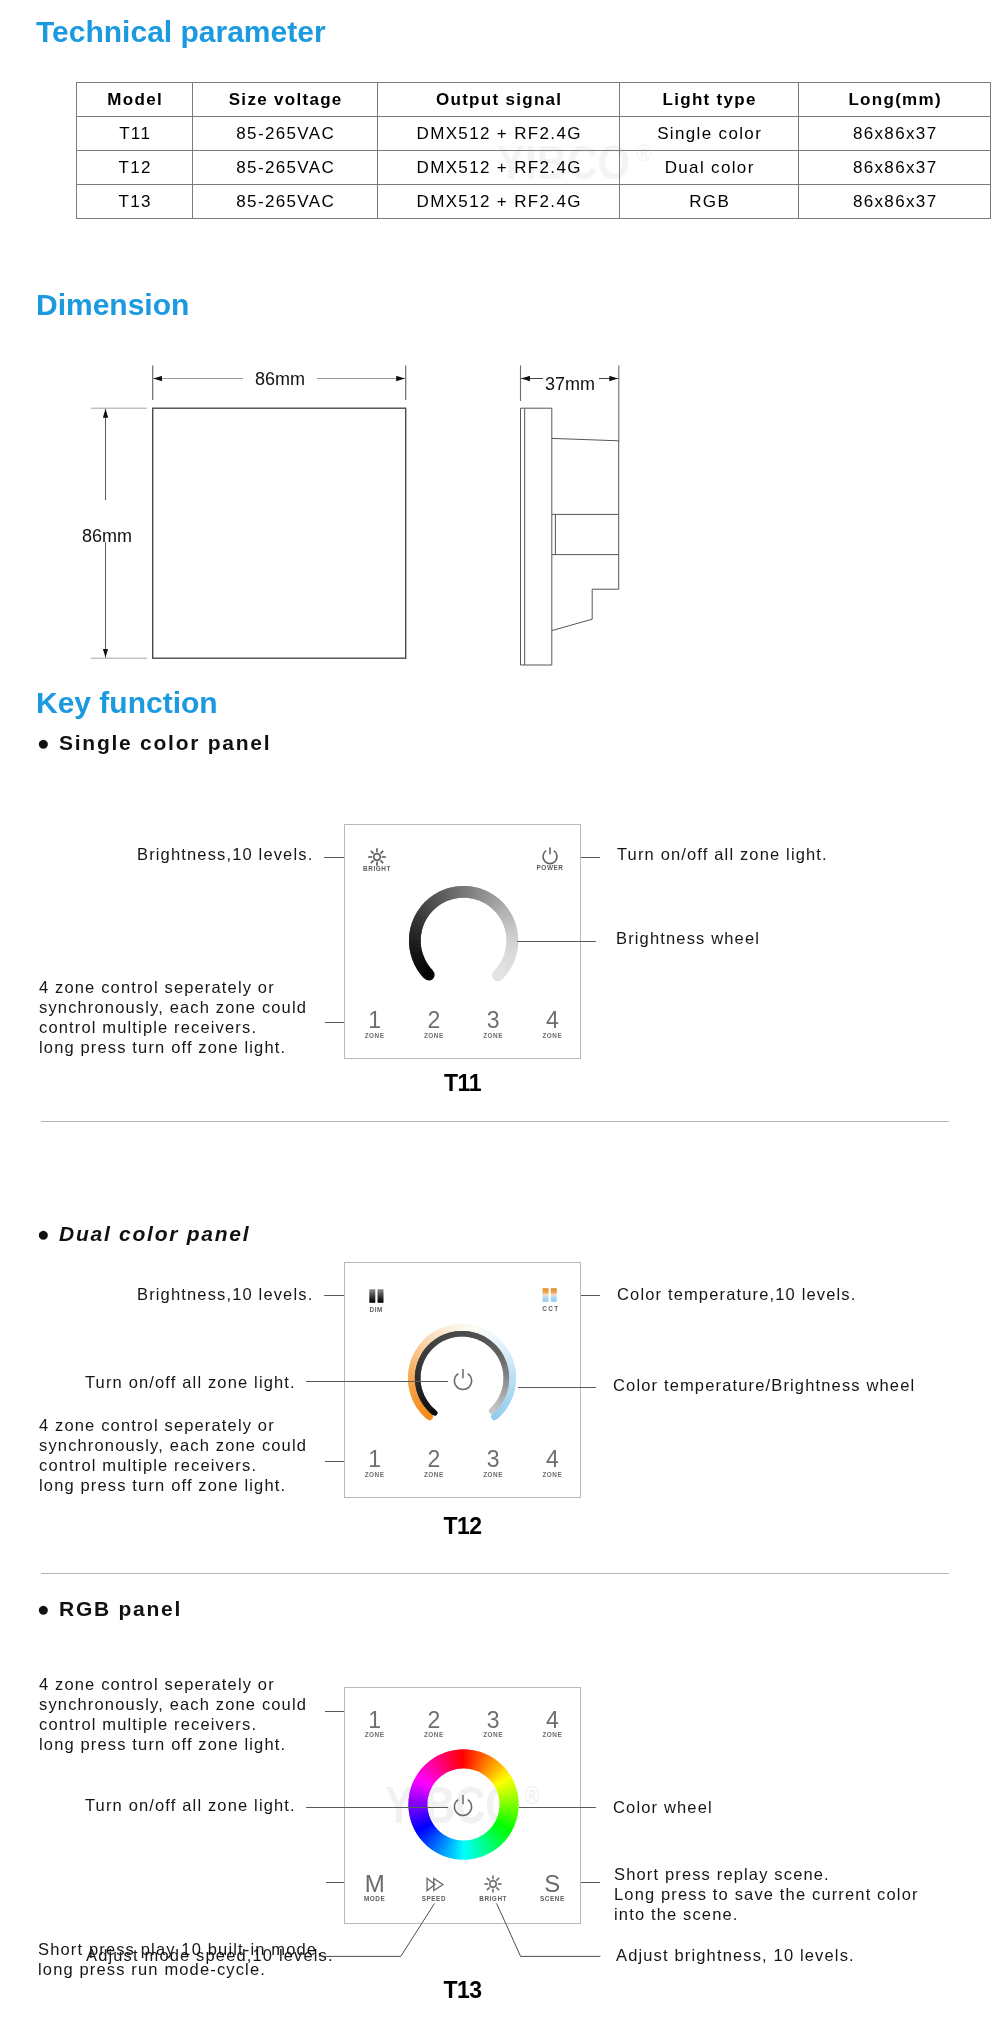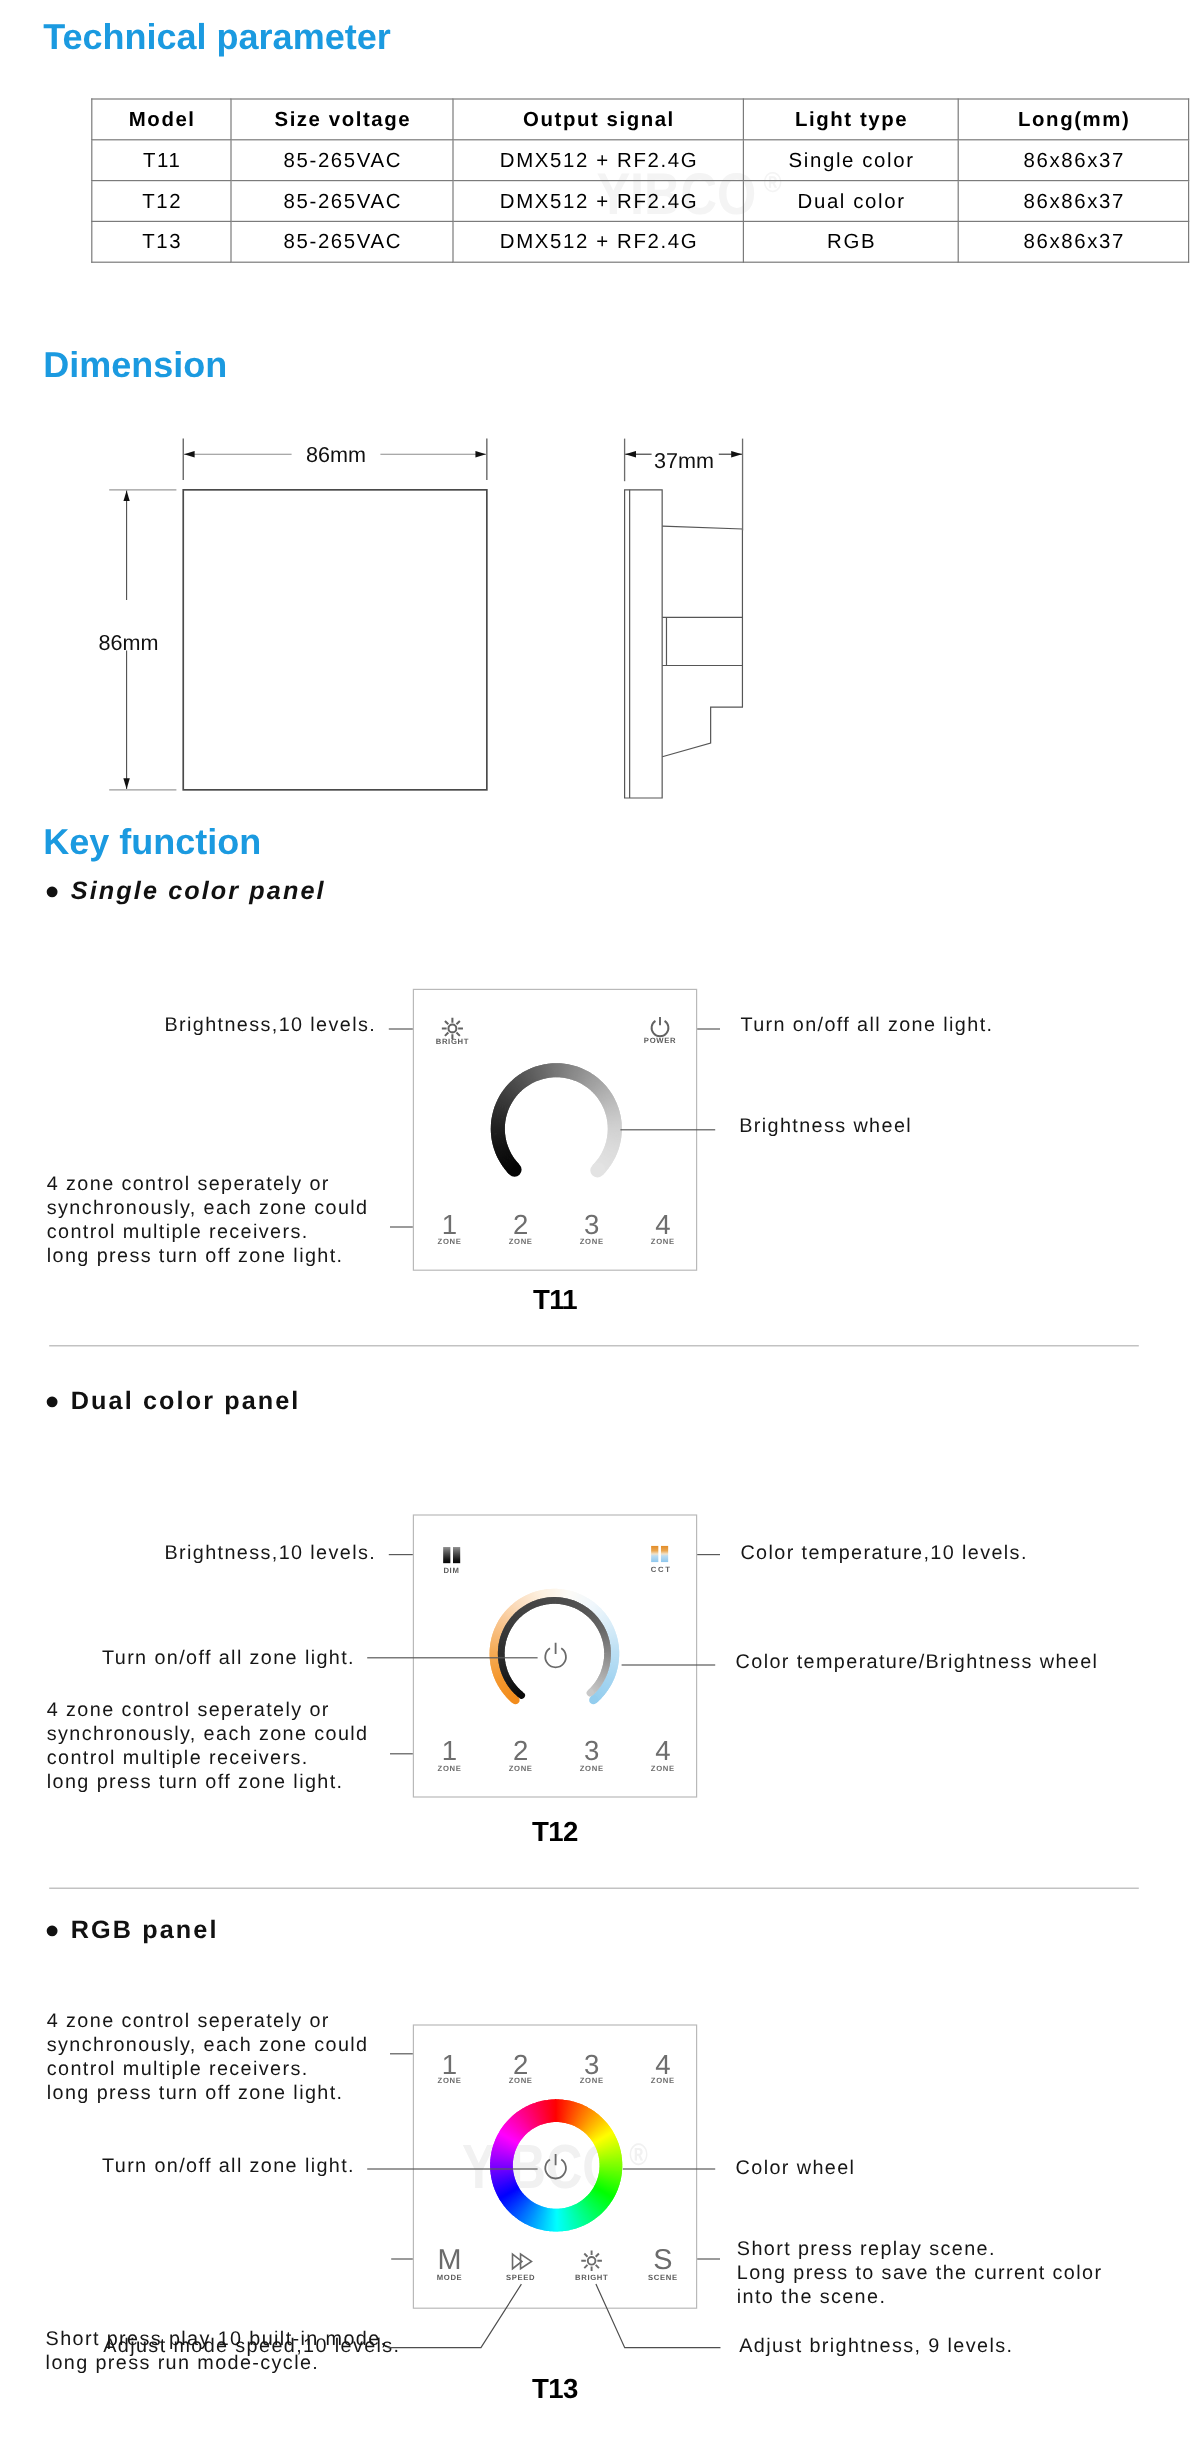--- a/index.html
+++ b/index.html
@@ -156,21 +156,21 @@
     <line x1="599" y1="48.5" x2="618.3" y2="48.5" marker-end="url(#arrR)"></line>
   </g>
 </svg>
 
 <div class="abs" style="left:255px; top:369px; font-size:18px; color:#111;">86mm</div>
 <div class="abs" style="left:82px; top:526px; font-size:18px; color:#111;">86mm</div>
 <div class="abs" style="left:545px; top:374px; font-size:18px; color:#111;">37mm</div>
 
 <div class="abs sect-title" style="left:36px; top:686px;">Key function</div>
 
-<div class="abs sub-title" style="left:37px; top:731px;font-style:italic;">● Single color panel</div>
+<div class="abs sub-title" style="left:37px; top:731px;">● Single color panel</div>
 
 <div class="panel" id="t11-panel" style="left:344px; top:824px; width:237px; height:235px;">
 
   <div class="abs" style="left:8px; top:22px; width:48px; text-align:center;">
     <svg width="20" height="20" viewBox="0 0 20 20" style="display:block;margin:0 auto;">
       <g stroke="#626262" stroke-width="1.7" stroke-linecap="butt" fill="none">
         <circle cx="10" cy="10" r="3.3"></circle>
         <line x1="10" y1="1.2" x2="10" y2="5.2"></line>
         <line x1="10" y1="14.8" x2="10" y2="18.8"></line>
         <line x1="1.2" y1="10" x2="5.2" y2="10"></line>
@@ -531,21 +531,21 @@
 
 <div class="abs note" style="left:39px; top:978px;">4 zone control seperately or
 synchronously, each zone could
 control multiple receivers.
 long press turn off zone light.</div>
 <div class="abs lead" style="left:325px; top:1022px; width:19px;"></div>
 
 <div class="abs hr" style="left:41px; top:1121px; width:908px;"></div>
 <div class="abs hr" style="left:41px; top:1573px; width:908px;"></div>
 
-<div class="abs sub-title" style="left:37px; top:1156px;">● Dual color panel</div>
+<div class="abs sub-title" style="left:37px; top:1222px;font-style:italic;">● Dual color panel</div>
 
 <div class="panel" id="t12-panel" style="left:344px; top:1262px; width:237px; height:236px;">
 
   <div class="abs" style="left:7.2px; top:26px; width:48px; text-align:center;">
     <svg width="20" height="14" viewBox="0 0 20 14" style="display:block;margin:0 auto;">
       <defs>
           <linearGradient id="dimg" x1="0" y1="0" x2="0" y2="1">
         <stop offset="0%" stop-color="#8f8f8f"></stop>
             <stop offset="42%" stop-color="#4a4a4a"></stop>
         <stop offset="78%" stop-color="#151515"></stop>
@@ -1626,20 +1626,20 @@
 <div class="abs note" style="left:38px; top:1940px;">Short press play 10 built-in mode,
 long press run mode-cycle.</div>
 <div class="abs lead" style="left:326px; top:1882px; width:18px;"></div>
 
 <div class="abs note" style="left:614px; top:1865px;">Short press replay scene.
 Long press to save the current color
 into the scene.</div>
 <div class="abs lead" style="left:581px; top:1882px; width:19px;"></div>
 
 <div class="abs note" style="left:62px; top:1946px;margin-left:24px;">Adjust mode speed,10 levels.</div>
-<div class="abs note" style="left:616px; top:1946px;">Adjust brightness, 9 levels.</div>
+<div class="abs note" style="left:616px; top:1946px;">Adjust brightness, 10 levels.</div>
 
 <svg class="abs" style="left:300px; top:1895px;" width="420" height="75">
   <g stroke="#4e4e4e" stroke-width="1" fill="none">
     <path d="M23.1,61.4 L100.8,61.4 L134.5,8.4"></path>
     <path d="M300.4,61.4 L220.6,61.4 L196.6,8.4"></path>
   </g>
 </svg>
 
 </body></html>

